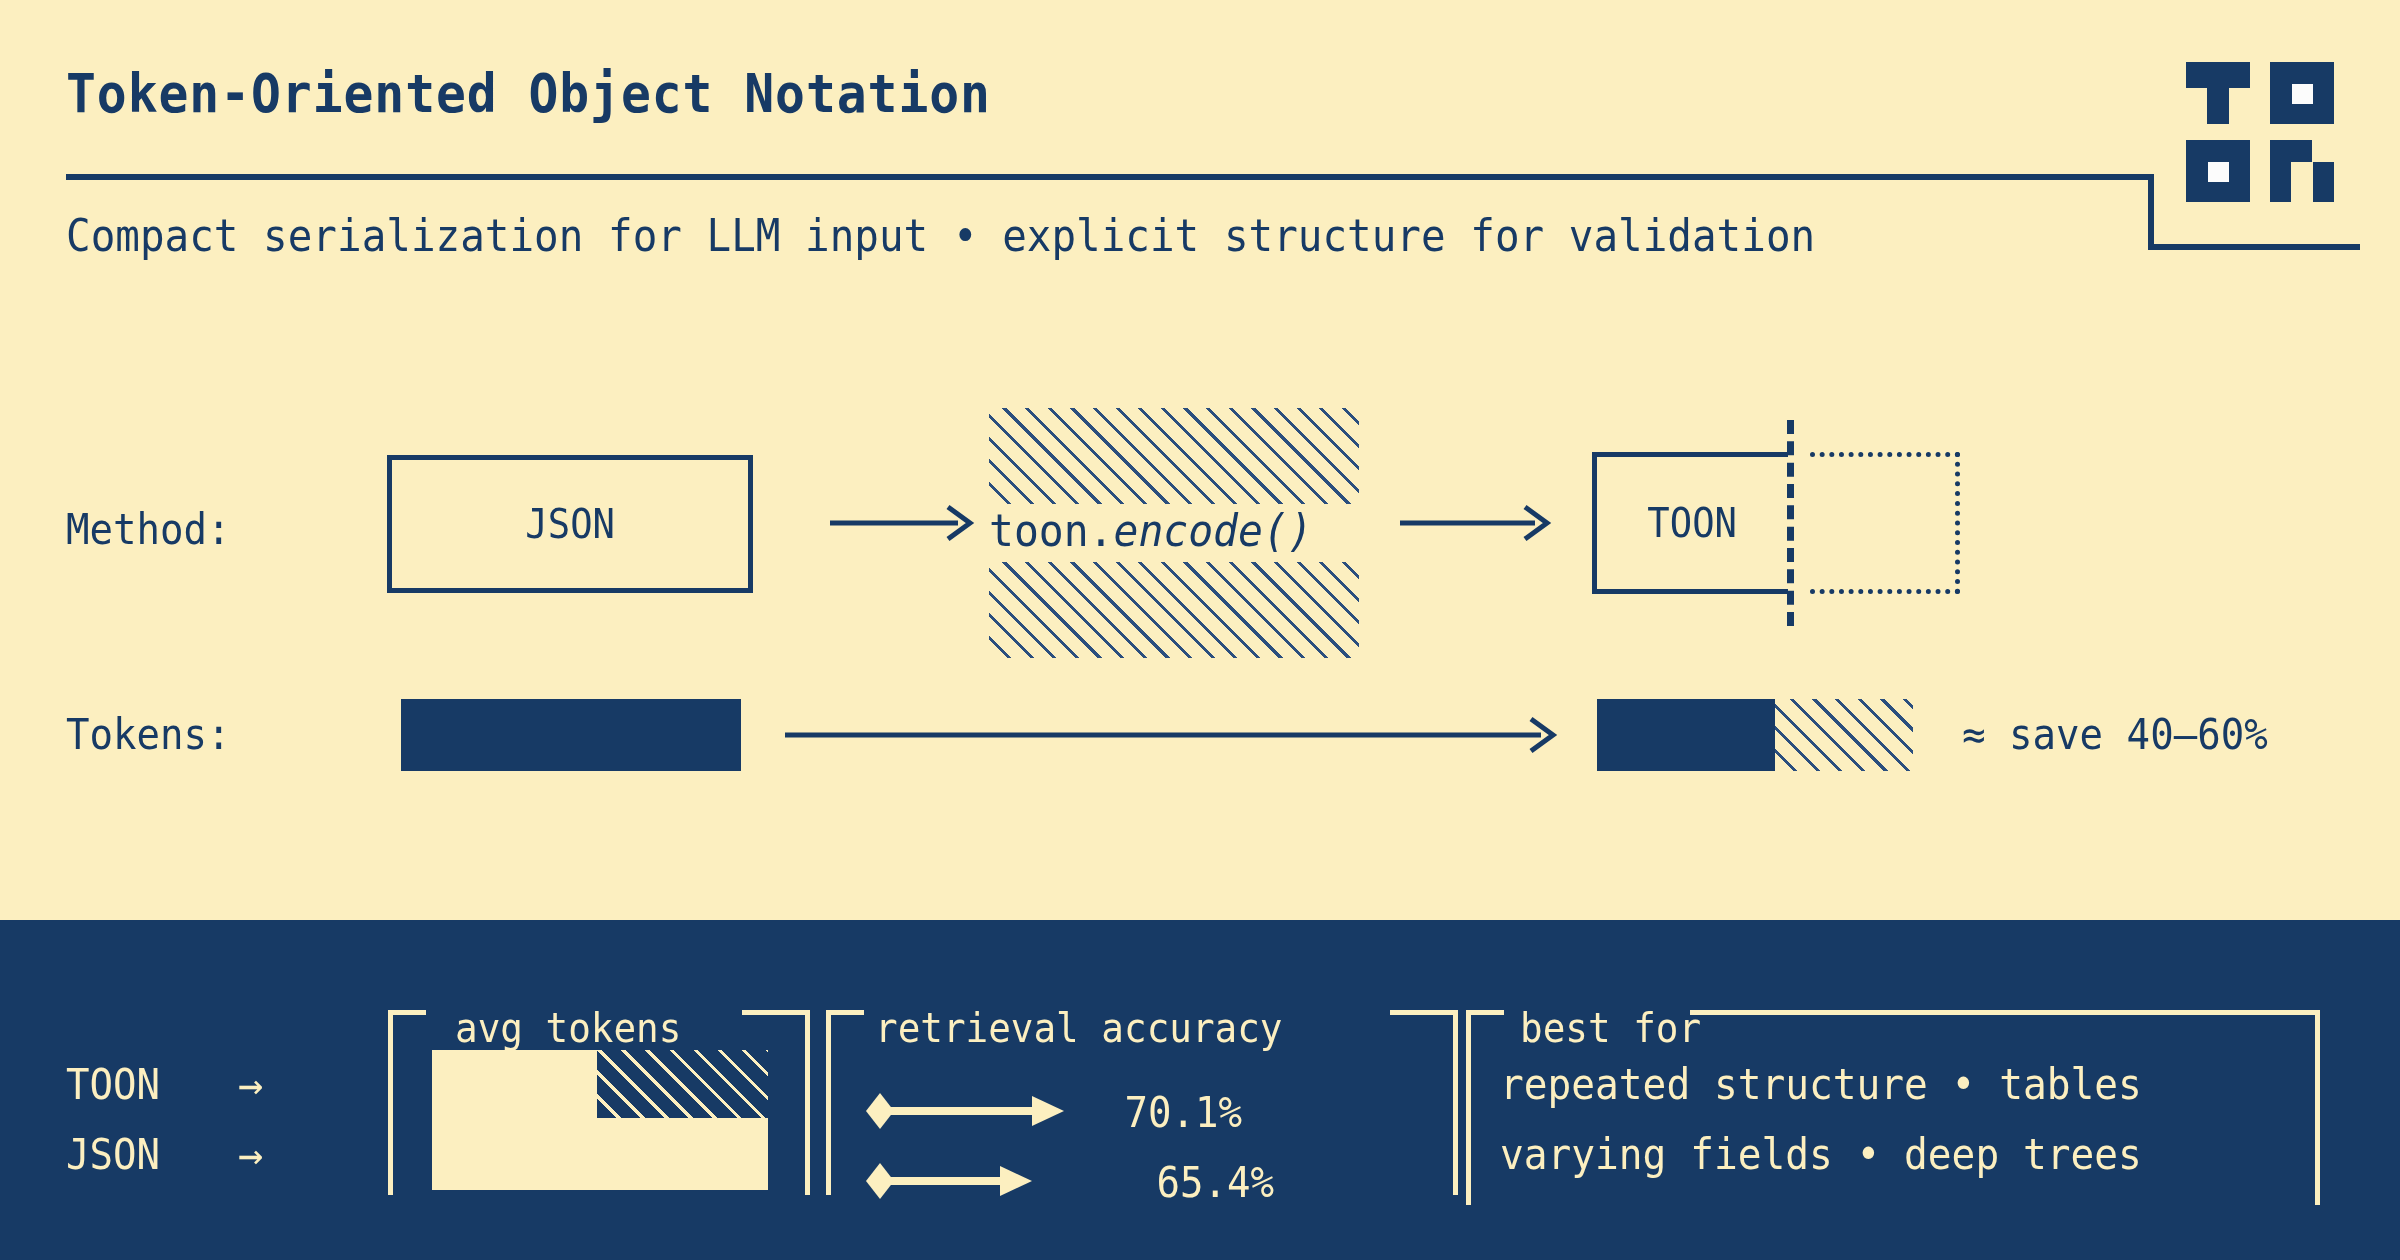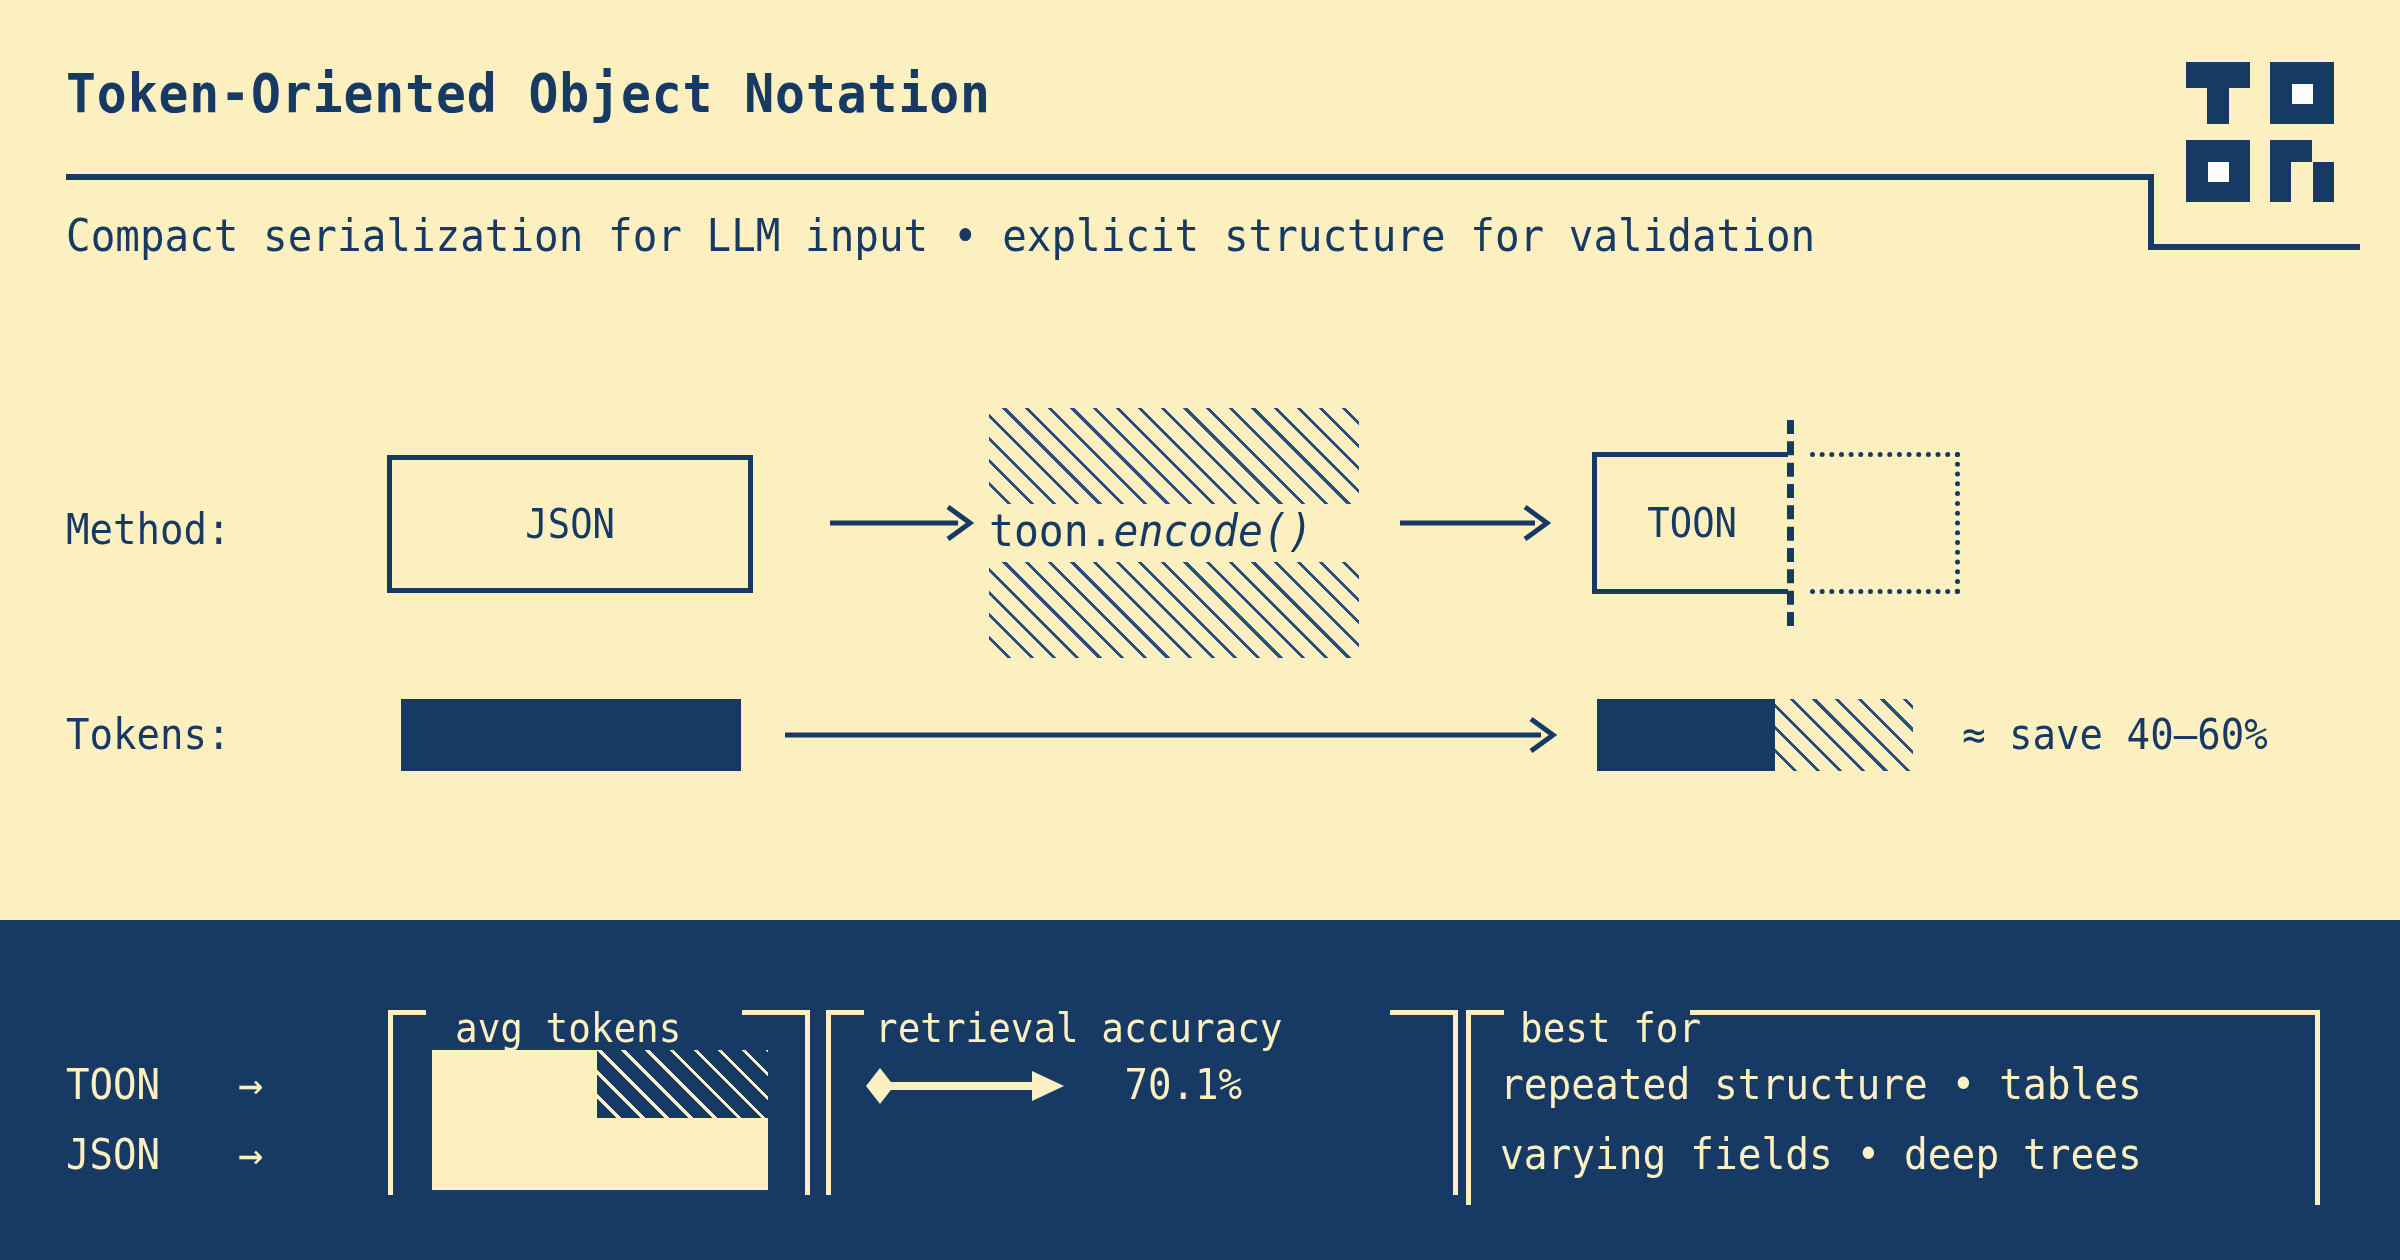--- a/index.html
+++ b/index.html
@@ -131,21 +131,21 @@
   #sb-toon-h{position:absolute;left:597px;top:1050px;width:171px;height:68px;}
   #sb-json{position:absolute;left:432px;top:1118px;width:336px;height:72px;background:#FCEFC0;}
 
   
   #g2-lv{left:826px;top:1010px;width:5px;height:185px;}
   #g2-lt{left:826px;top:1010px;width:38px;height:5px;}
   #g2-rt{left:1390px;top:1010px;width:68px;height:5px;}
   #g2-rv{left:1453px;top:1010px;width:5px;height:185px;}
   #g2-label{left:875px;top:1005px;}
 
-  .acc-row{position:absolute;display:flex;align-items:flex-end;}
+  .acc-row{position:absolute;display:flex;align-items:flex-start;margin-top:28px;}
   #acc-row-1{left:866px;top:1060px;}
   #acc-row-2{left:866px;top:1130px;}
   .acc-val{font-size:42px;color:#FCEFC0;white-space:nowrap;transform:scaleX(0.93);}
 
   
   #g3-lv{left:1466px;top:1010px;width:5px;height:195px;}
   #g3-lt{left:1466px;top:1010px;width:38px;height:5px;}
   #g3-rt{left:1690px;top:1010px;width:630px;height:5px;}
   #g3-rv{left:2315px;top:1010px;width:5px;height:195px;}
   #g3-label{left:1520px;top:1005px;}
@@ -252,20 +252,28 @@
 
   <div class="acc-row" id="acc-row-1">
     <svg width="210" height="46">
       <polygon points="14,5 28,23 14,41 0,23" fill="#FCEFC0"></polygon>
       <line x1="24" y1="23" x2="168" y2="23" stroke="#FCEFC0" stroke-width="8"></line>
       <polygon points="166,8 198,23 166,38" fill="#FCEFC0"></polygon>
     </svg>
     <span class="acc-val" style="margin-left:44px;">70.1%</span>
   </div>
 
+  <div class="acc-row" id="acc-row-2">
+    <svg width="210" height="46">
+      <polygon points="14,5 28,23 14,41 0,23" fill="#FCEFC0"></polygon>
+      <line x1="24" y1="23" x2="136" y2="23" stroke="#FCEFC0" stroke-width="8"></line>
+      <polygon points="134,8 166,23 134,38" fill="#FCEFC0"></polygon>
+    </svg>
+    <span class="acc-val" style="margin-left:76px;">65.4%</span>
+  </div>
 
   <div class="fs-line" id="g3-lv"></div>
   <div class="fs-line" id="g3-lt"></div>
   <div class="fs-line" id="g3-rt"></div>
   <div class="fs-line" id="g3-rv"></div>
   <div class="legend-text" id="g3-label">best for</div>
   <div id="bf-1">repeated structure • tables</div>
   <div id="bf-2">varying fields • deep trees</div>
 
 </div>

